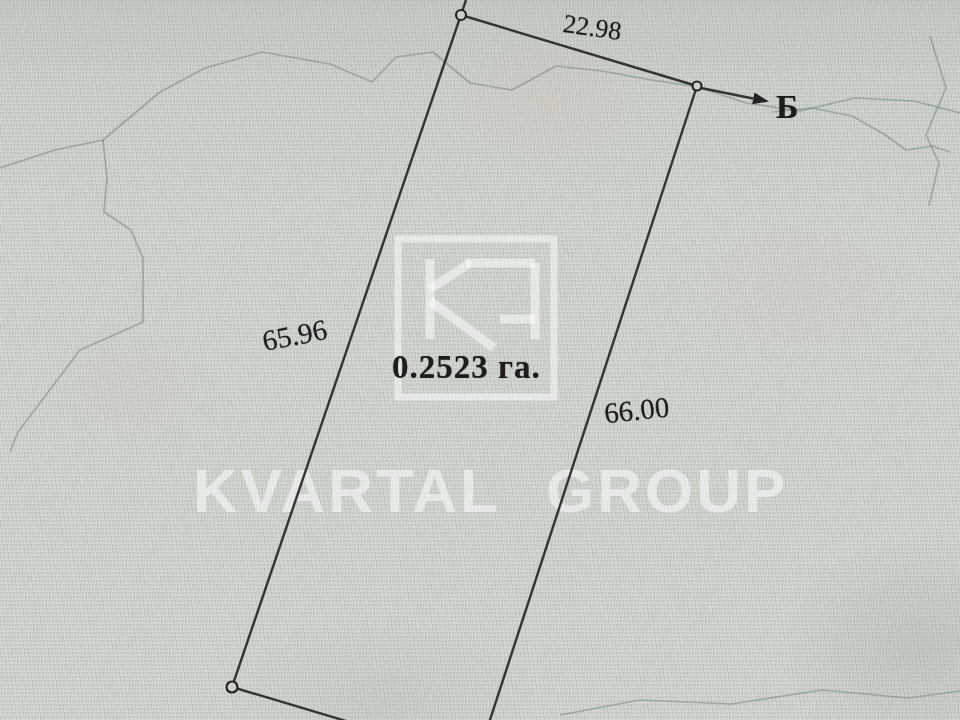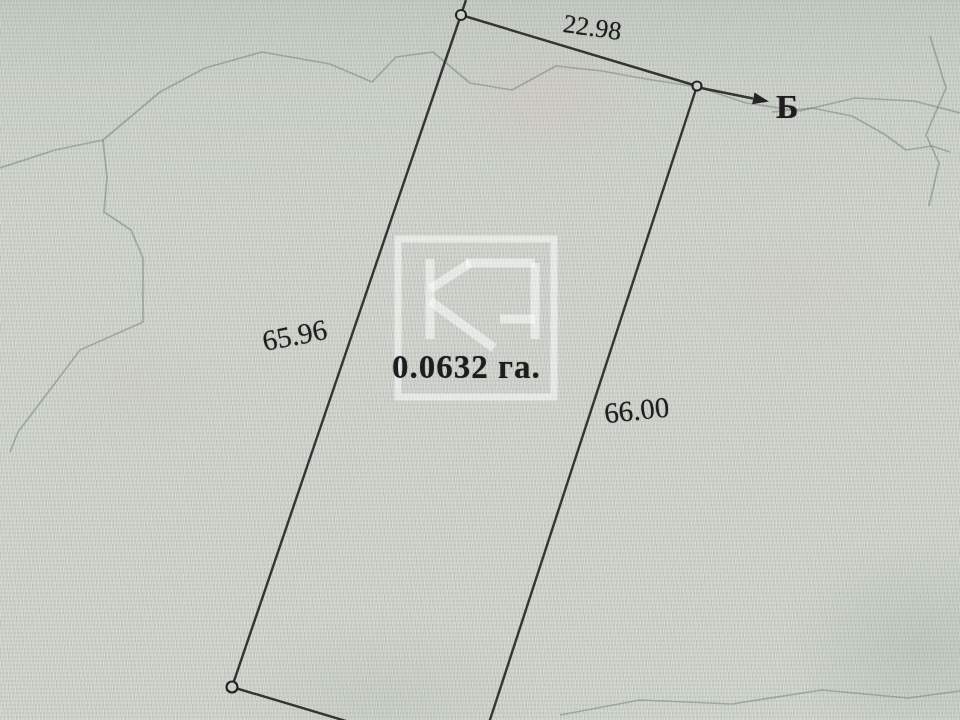--- a/index.html
+++ b/index.html
@@ -68,20 +68,21 @@
         <g stroke-width="9">
           <path d="M36 24 V104"></path>
           <path d="M36 54 L76 28"></path>
           <path d="M72 28 H141"></path>
           <path d="M141 28 V104"></path>
           <path d="M141 84 H106"></path>
           <path d="M36 66 L100 113"></path>
         </g>
       </g>
     </svg>
+    <div class="wm-text">KVARTAL GROUP</div>
   </div>
 
   <svg class="layer parcel" width="960" height="720" viewBox="0 0 960 720">
     <g stroke="#2b2b2b" stroke-width="2.4" fill="none" opacity="0.94">
       <line x1="466" y1="0" x2="232" y2="687"></line>
       <line x1="461" y1="15" x2="697" y2="86"></line>
       <line x1="697" y1="86" x2="487" y2="729"></line>
       <line x1="232" y1="687" x2="356" y2="724"></line>
       <line x1="701" y1="88" x2="753" y2="98.5"></line>
     </g>
@@ -89,16 +90,16 @@
     <g stroke="#232323" stroke-width="2.2" fill="#cbd1c9">
       <circle cx="461" cy="15" r="5"></circle>
       <circle cx="697" cy="86" r="4.5"></circle>
       <circle cx="232" cy="687" r="5.5"></circle>
     </g>
   </svg>
 
   <div class="label dim-top">22.98</div>
   <div class="label dim-left">65.96</div>
   <div class="label dim-right">66.00</div>
-  <div class="label area-label">0.0632 га.</div>
+  <div class="label area-label">0.2523 га.</div>
   <div class="label pt-label">Б</div>
 
 </div>
 
 </body></html>

